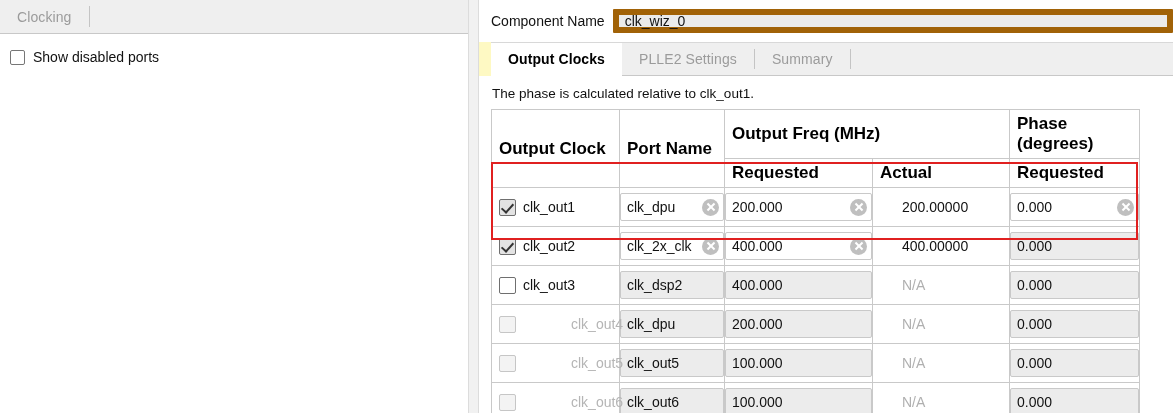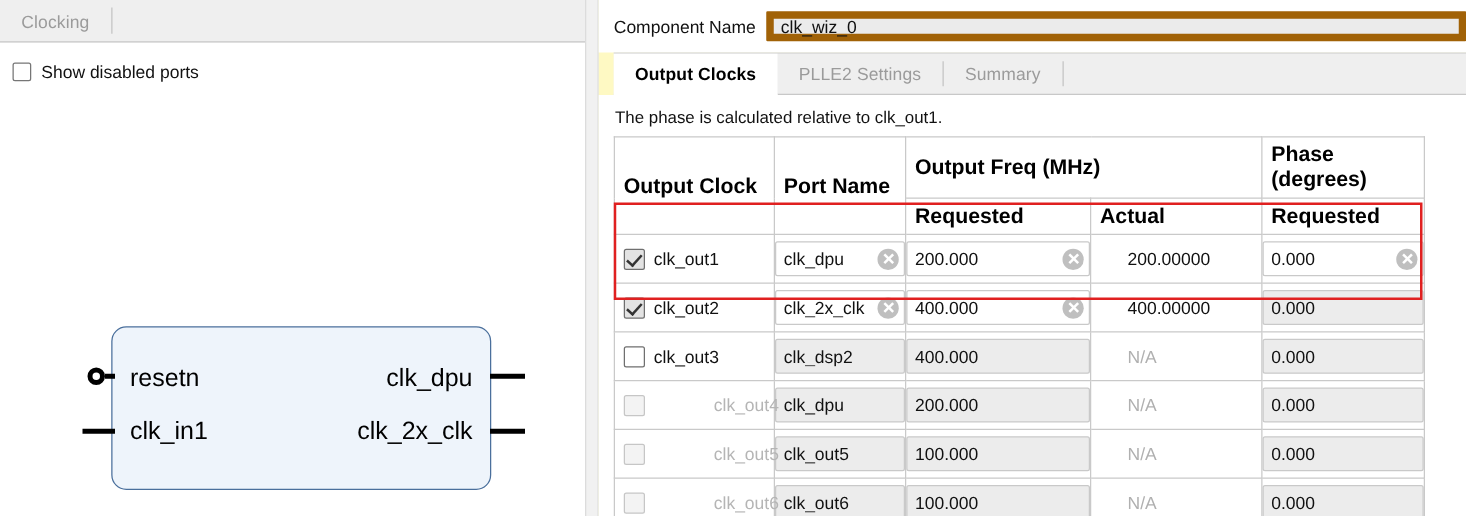--- a/index.html
+++ b/index.html
@@ -264,34 +264,20 @@
       </div>
       <div class="tab-sep"></div>
       <div class="tabstrip-fill"></div>
     </div>
 
     <div class="show-ports-row">
       <span class="cbx"></span>
       <span class="show-ports-label">Show disabled ports</span>
     </div>
 
-    <div class="symbol-area">
-      <div class="sym-box"></div>
-
-      <div class="bubble"></div>
-      <div class="wire wire-in-reset"></div>
-      <div class="wire wire-in-clk"></div>
-      <div class="wire wire-out-1"></div>
-      <div class="wire wire-out-2"></div>
-
-      <div class="pin-label lbl-resetn">resetn</div>
-      <div class="pin-label lbl-clkin1">clk_in1</div>
-      <div class="pin-label lbl-clkdpu">clk_dpu</div>
-      <div class="pin-label lbl-clk2x">clk_2x_clk</div>
-    </div>
   </div>
 
   <div class="splitter"></div>
 
   <div class="right-panel">
 
     <div class="compname-row">
       <span class="compname-label">Component Name</span>
       <div class="compname-input">
         <span>clk_wiz_0</span>

